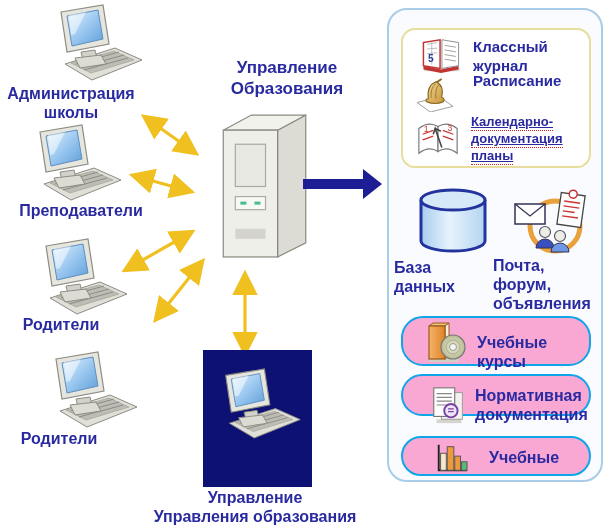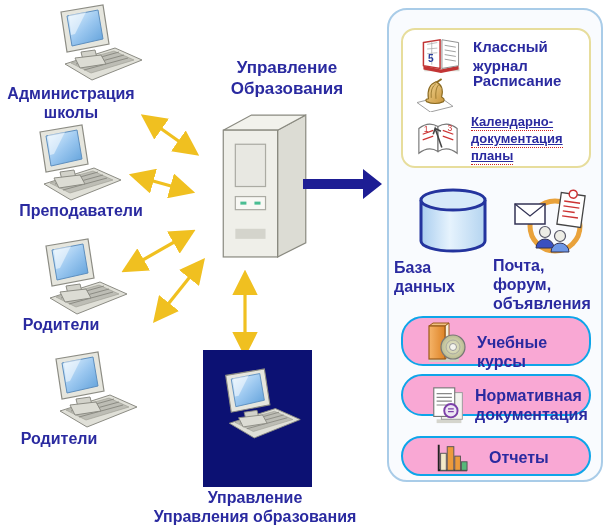--- a/index.html
+++ b/index.html
@@ -210,17 +210,17 @@
     </div>
 
     <div class="abs pill" style="left:12px;top:426px;width:190px;height:40px">
       <svg class="abs" style="left:28px;top:3px" width="40" height="34" viewBox="0 0 40 36">
         <path d="M7,4 L7,31 L37,31" fill="none" stroke="#222222" stroke-width="2"></path>
         <rect x="9" y="13" width="6" height="18" fill="#F4E9C8" stroke="#555555" stroke-width="1"></rect>
         <rect x="16" y="6" width="7" height="25" fill="#EC9A3C" stroke="#555555" stroke-width="1"></rect>
         <rect x="24" y="16" width="6" height="15" fill="#EC9A3C" stroke="#555555" stroke-width="1"></rect>
         <rect x="31" y="22" width="6" height="9" fill="#57B87A" stroke="#555555" stroke-width="1"></rect>
       </svg>
-      <div class="abs panel-text-lg blue-text" style="left:86px;top:10px">Отчеты</div>
+      <div class="abs panel-text-lg blue-text" style="left:86px;top:10px">Учебные</div>
     </div>
 
   </div>
 </div>
 
 </body></html>

